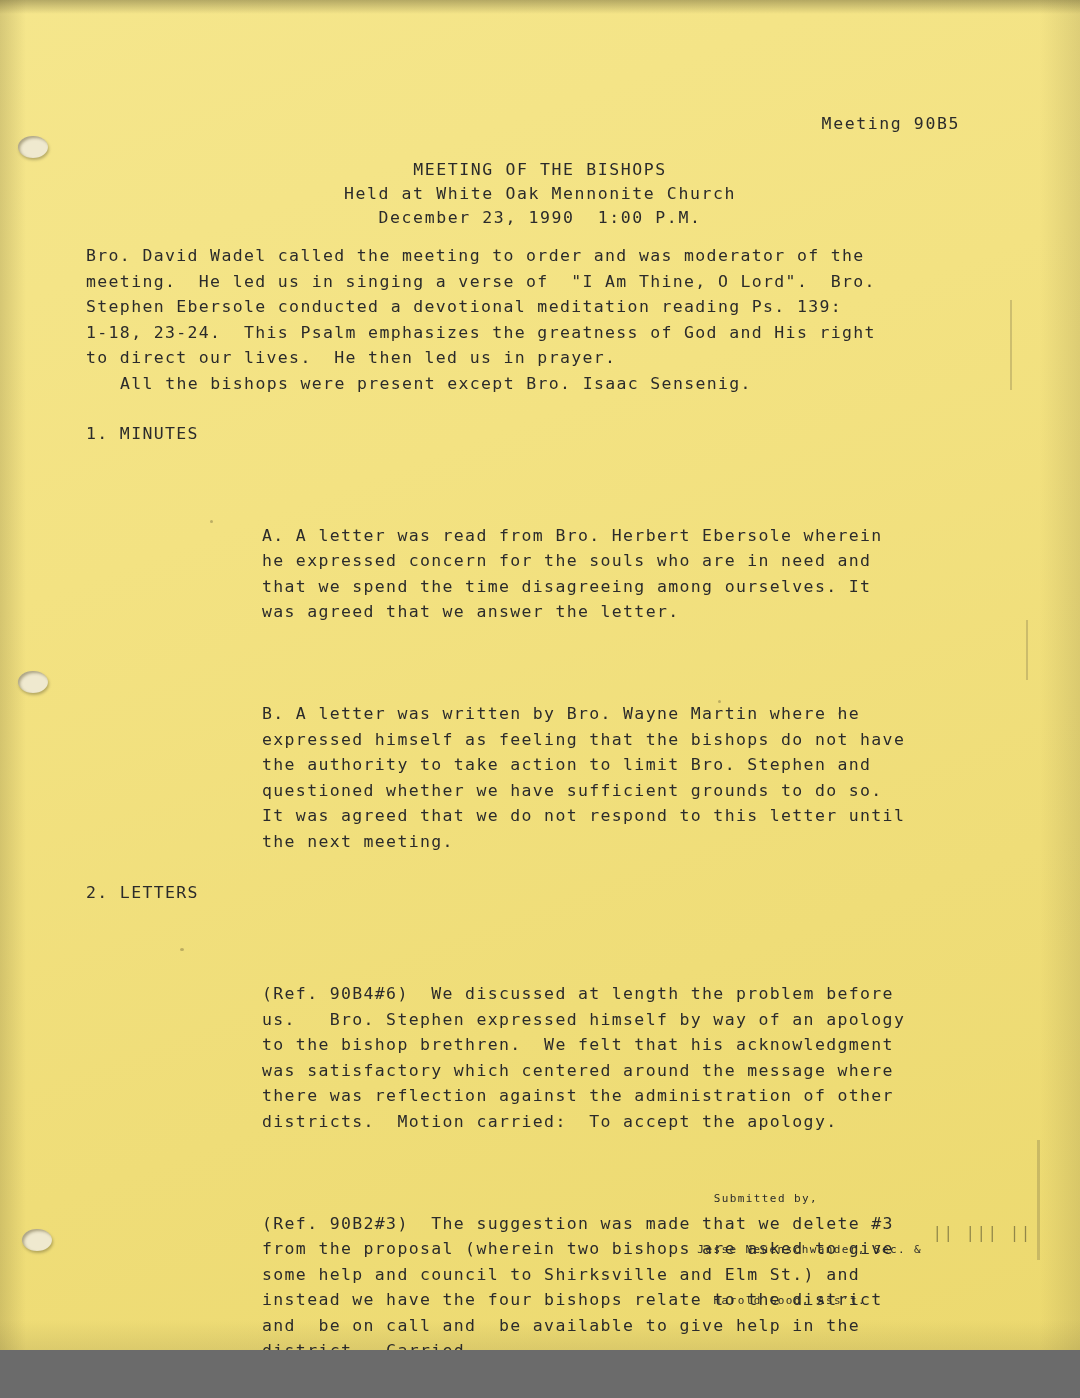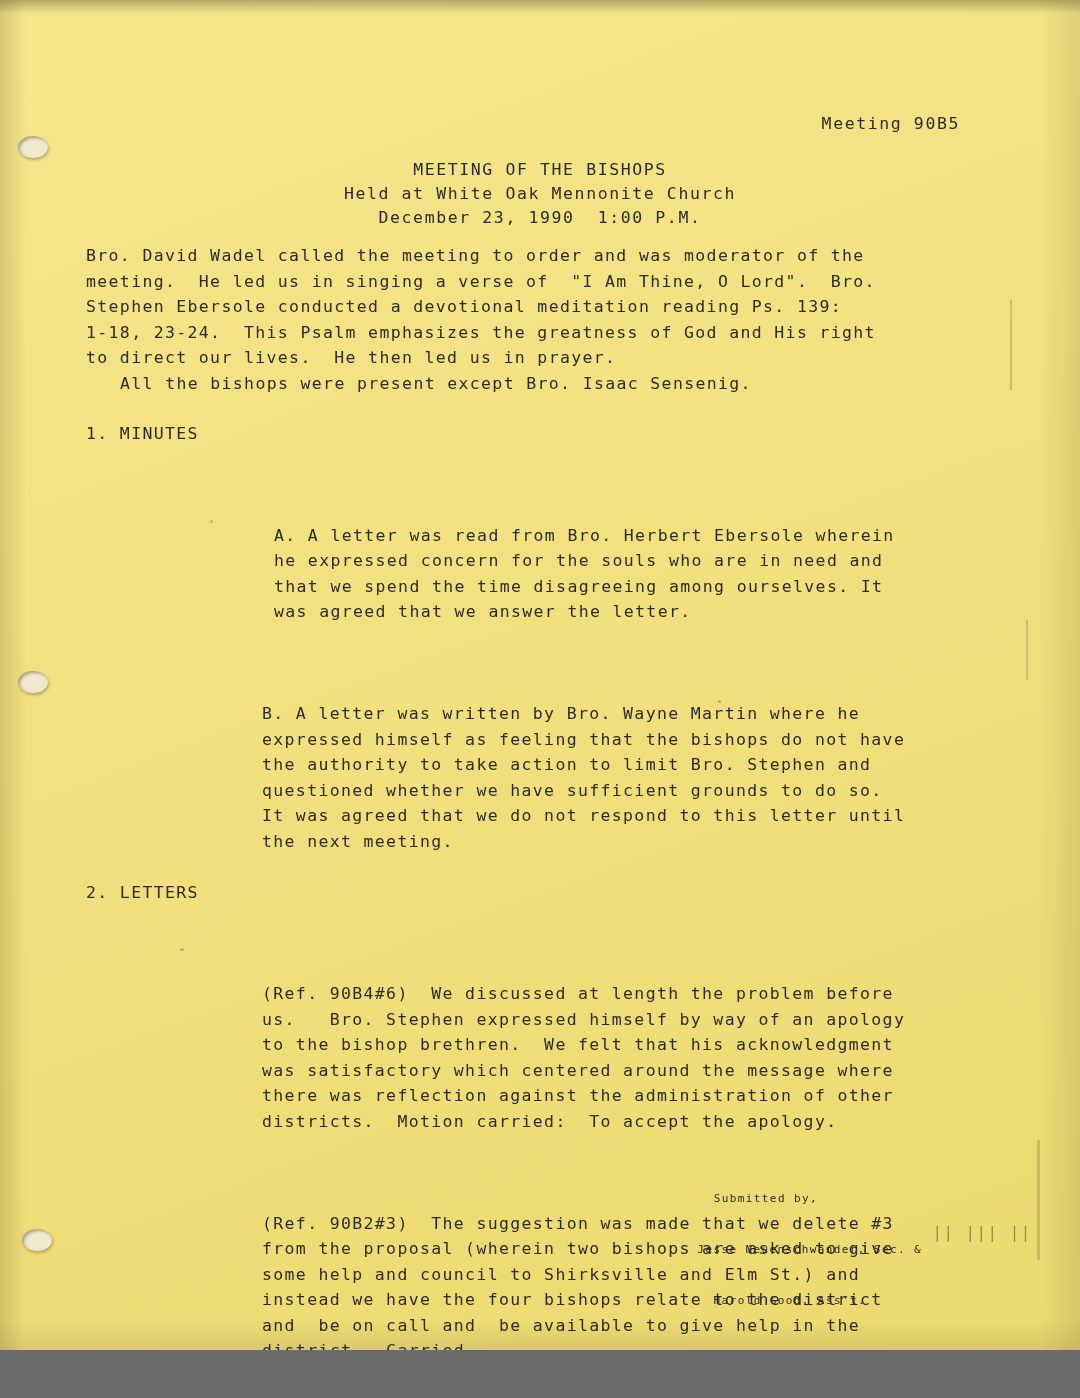--- a/index.html
+++ b/index.html
@@ -188,21 +188,21 @@
 to direct our lives.  He then led us in prayer.</div>
     <div class="para indent-line">All the bishops were present except Bro. Isaac Sensenig.</div>
 
     <div class="section">
       <div class="section-label">1. MINUTES</div>
     </div>
 
     <div class="section">
       <div class="section-label">2. LETTERS</div>
       <div class="section-body">
-        <div style="white-space:pre-wrap;margin-left:12px;">A. A letter was read from Bro. Herbert Ebersole wherein
+        <div style="white-space:pre-wrap;">A. A letter was read from Bro. Herbert Ebersole wherein
 he expressed concern for the souls who are in need and
 that we spend the time disagreeing among ourselves. It
 was agreed that we answer the letter.</div>
         <div class="sub-para">B. A letter was written by Bro. Wayne Martin where he
 expressed himself as feeling that the bishops do not have
 the authority to take action to limit Bro. Stephen and
 questioned whether we have sufficient grounds to do so.
 It was agreed that we do not respond to this letter until
 the next meeting.</div>
       </div>

